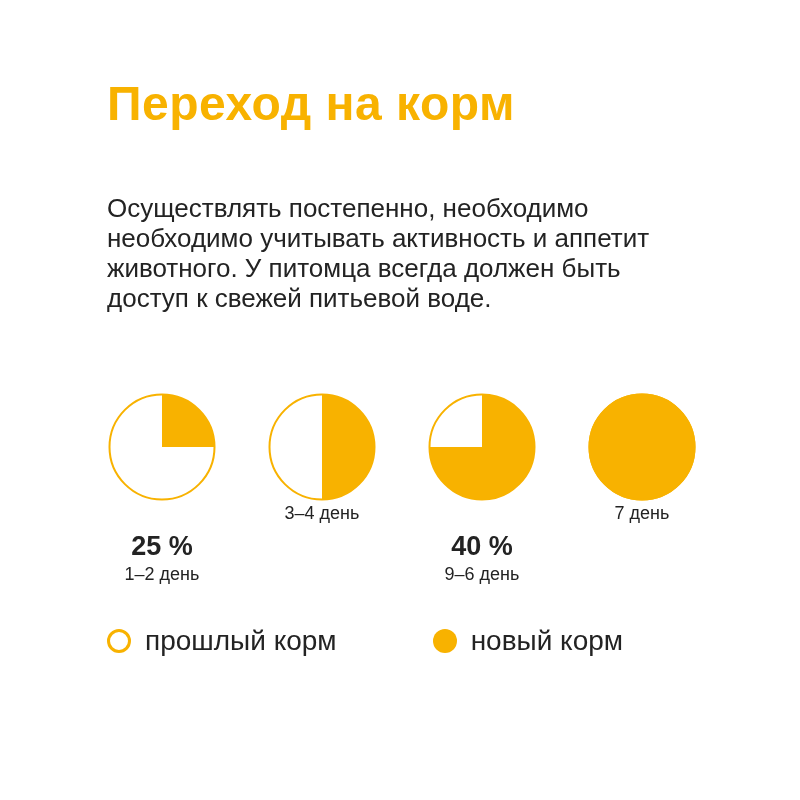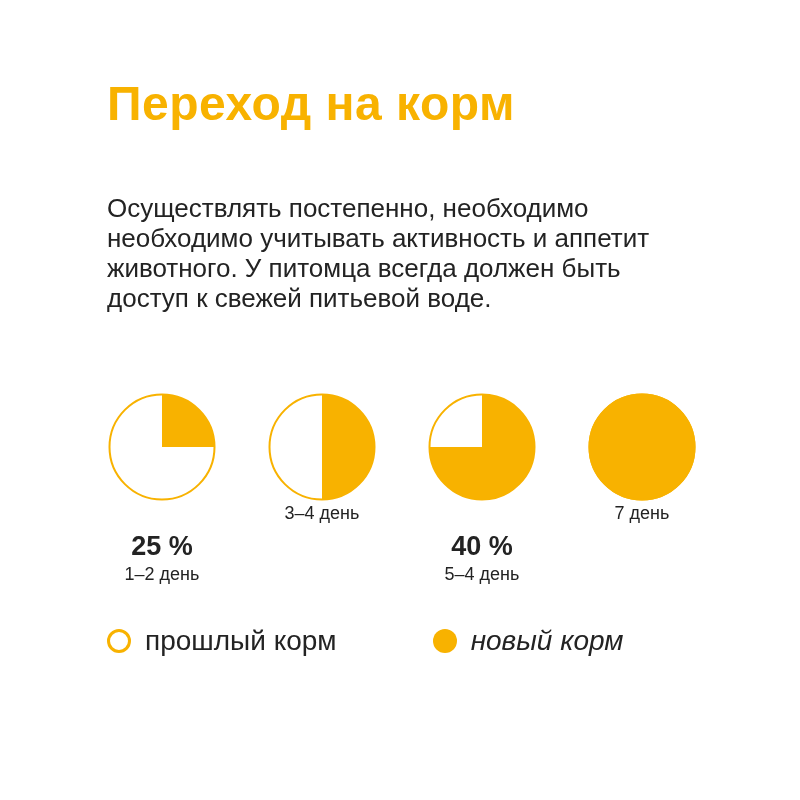--- a/index.html
+++ b/index.html
@@ -64,21 +64,20 @@
     display: flex;
     align-items: flex-start;
     margin-top: 40px;
   }
   .legend-item {
     display: flex;
     align-items: center;
   }
   .legend-item + .legend-item {
     margin-left: 96px;
-    font-style: italic;
   }
   .swatch {
     width: 24px;
     height: 24px;
     border-radius: 50%;
     box-sizing: border-box;
     flex: 0 0 auto;
   }
   .swatch.outlined {
     background: #ffffff;
@@ -120,21 +119,21 @@
           <path d="M54,54 L54,1.5 A52.5,52.5 0 0 1 54.00,106.50 Z" fill="#F8B200"></path>
         </svg>
         <div class="day">3–4 день</div>
       </div>
       <div class="stage">
         <svg width="108" height="108" viewBox="0 0 108 108">
           <circle cx="54" cy="54" r="52.5" fill="#ffffff" stroke="#F8B200" stroke-width="2"></circle>
           <path d="M54,54 L54,1.5 A52.5,52.5 0 1 1 1.50,54.00 Z" fill="#F8B200"></path>
         </svg>
         <div class="pct">40 %</div>
-        <div class="day">5–4 день</div>
+        <div class="day">9–6 день</div>
       </div>
       <div class="stage">
         <svg width="108" height="108" viewBox="0 0 108 108">
           <circle cx="54" cy="54" r="52.5" fill="#ffffff" stroke="#F8B200" stroke-width="2"></circle>
           <circle cx="54" cy="54" r="52.5" fill="#F8B200" stroke="#F8B200" stroke-width="2"></circle>
         </svg>
         <div class="day">7 день</div>
       </div>
     </div>
   <div class="legend">

